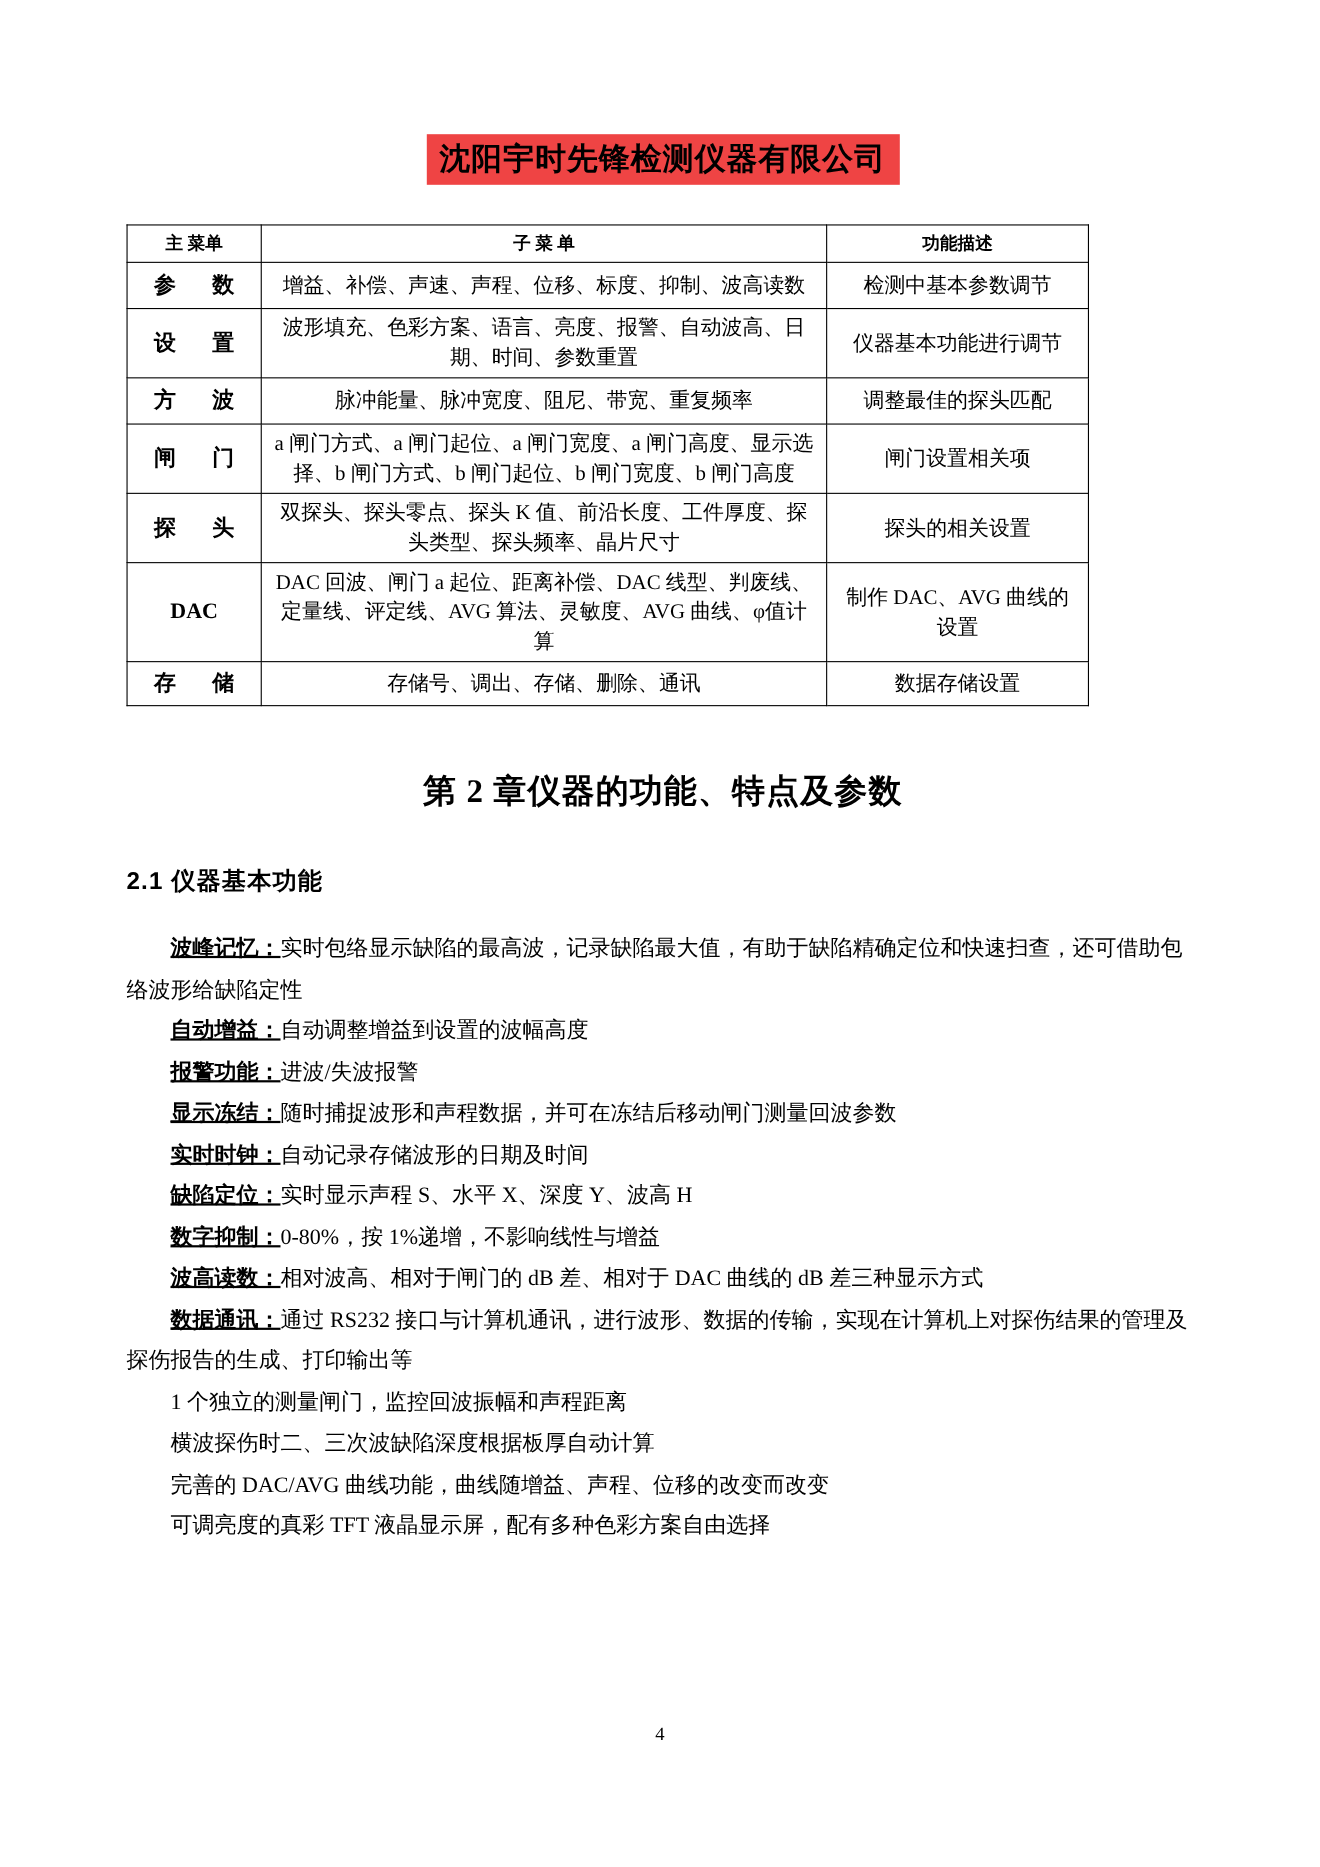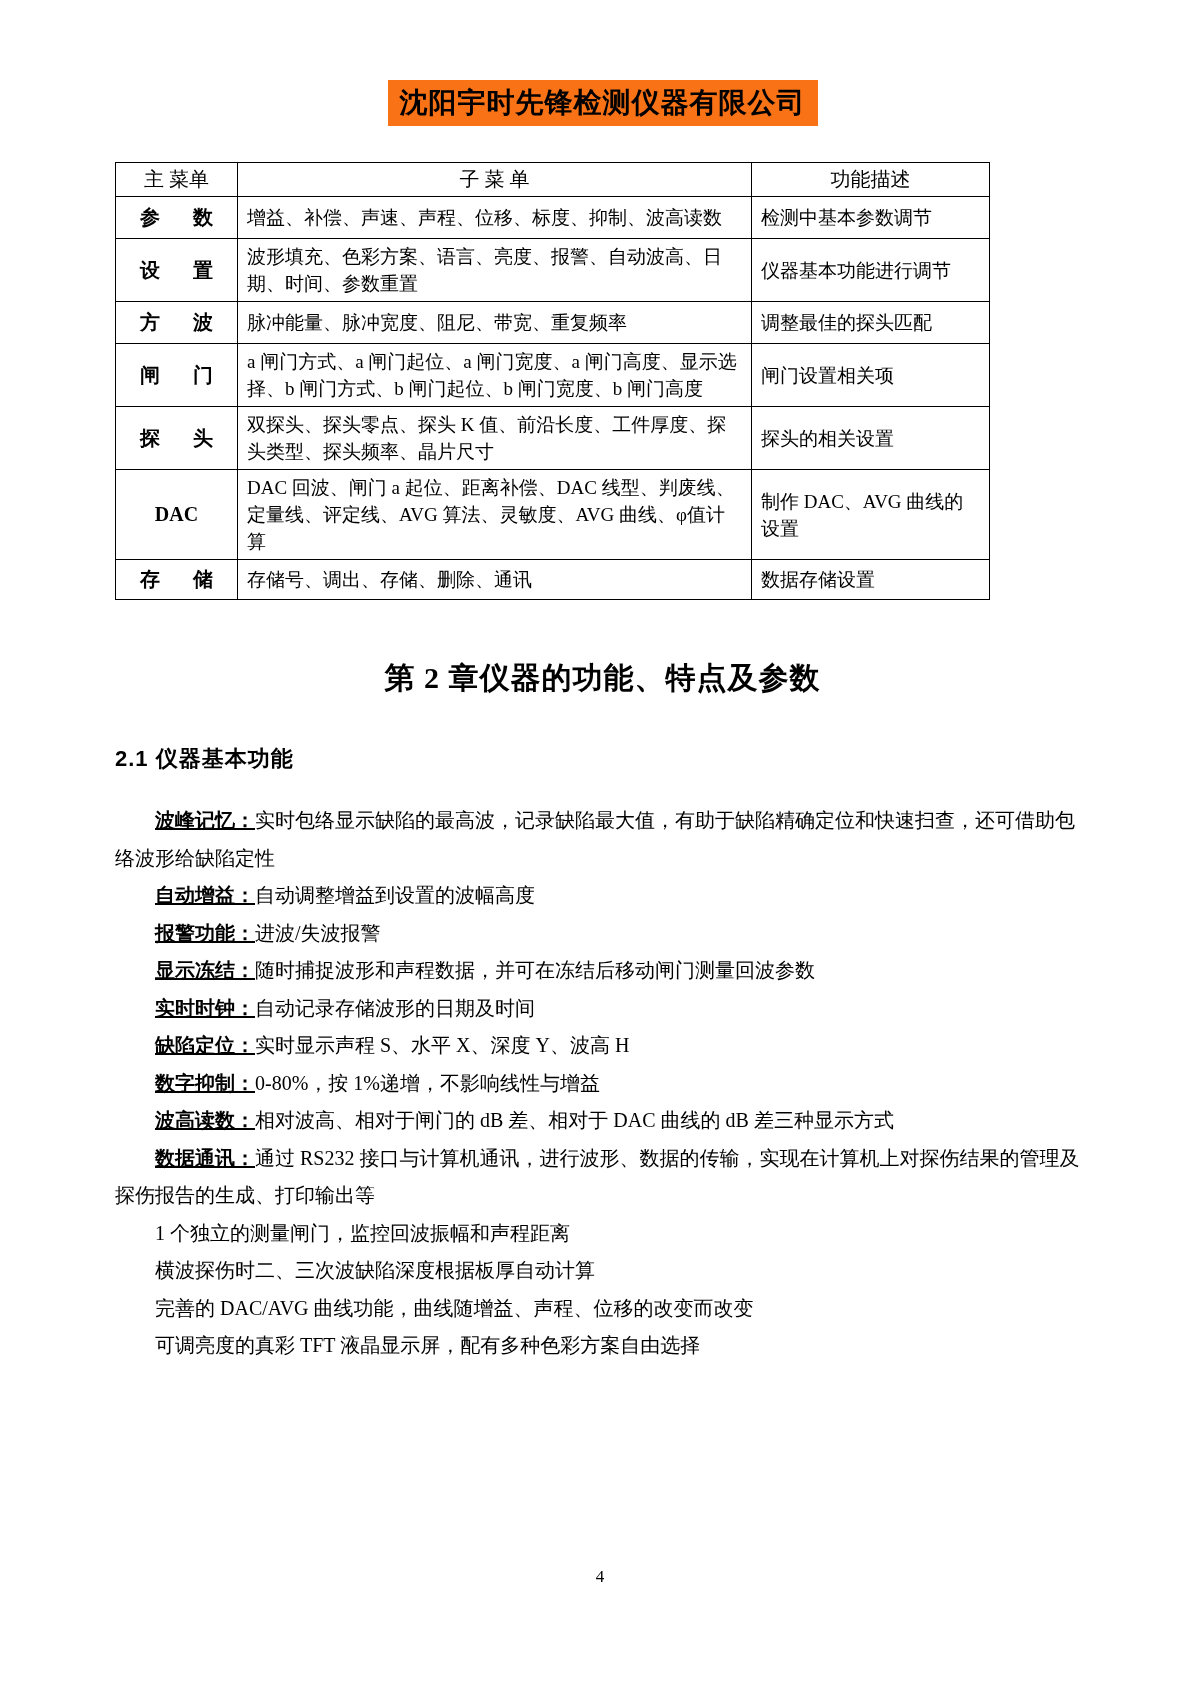--- a/index.html
+++ b/index.html
@@ -12,25 +12,26 @@
   }
   .page {
     position: relative;
     width: 1200px;
     min-height: 1697px;
     padding: 80px 110px 0 115px;
   }
   .title-wrap { text-align: center; }
   .company-title {
     display: inline-block;
-    background: #f97316;
+    background: #ef4444;
     font-size: 28px;
     font-weight: bold;
     letter-spacing: 1px;
     padding: 4px 12px;
+    margin-top: 42px;
   }
   .section-title {
     font-family: "Liberation Sans", "DejaVu Sans", sans-serif;
     font-size: 22px;
     font-weight: bold;
     letter-spacing: 1px;
   }
   .section-title.menu { margin-top: 92px; }
   .section-title.functions { margin-top: 44px; }
 
@@ -38,24 +39,25 @@
     border-collapse: collapse;
     table-layout: fixed;
     width: 874px;
     margin-top: 36px;
     font-size: 19px;
     line-height: 27px;
   }
   .menu-table th, .menu-table td {
     border: 1.5px solid #000000;
     vertical-align: middle;
+    text-align: center;
   }
   .menu-table th {
-    font-size: 20px;
-    font-weight: normal;
+    font-size: 16px;
+    font-weight: bold;
     text-align: center;
     height: 34px;
   }
   .cell-main {
     font-weight: bold;
     font-size: 20px;
     text-align: justify;
     text-align-last: justify;
     padding: 0 24px;
   }

